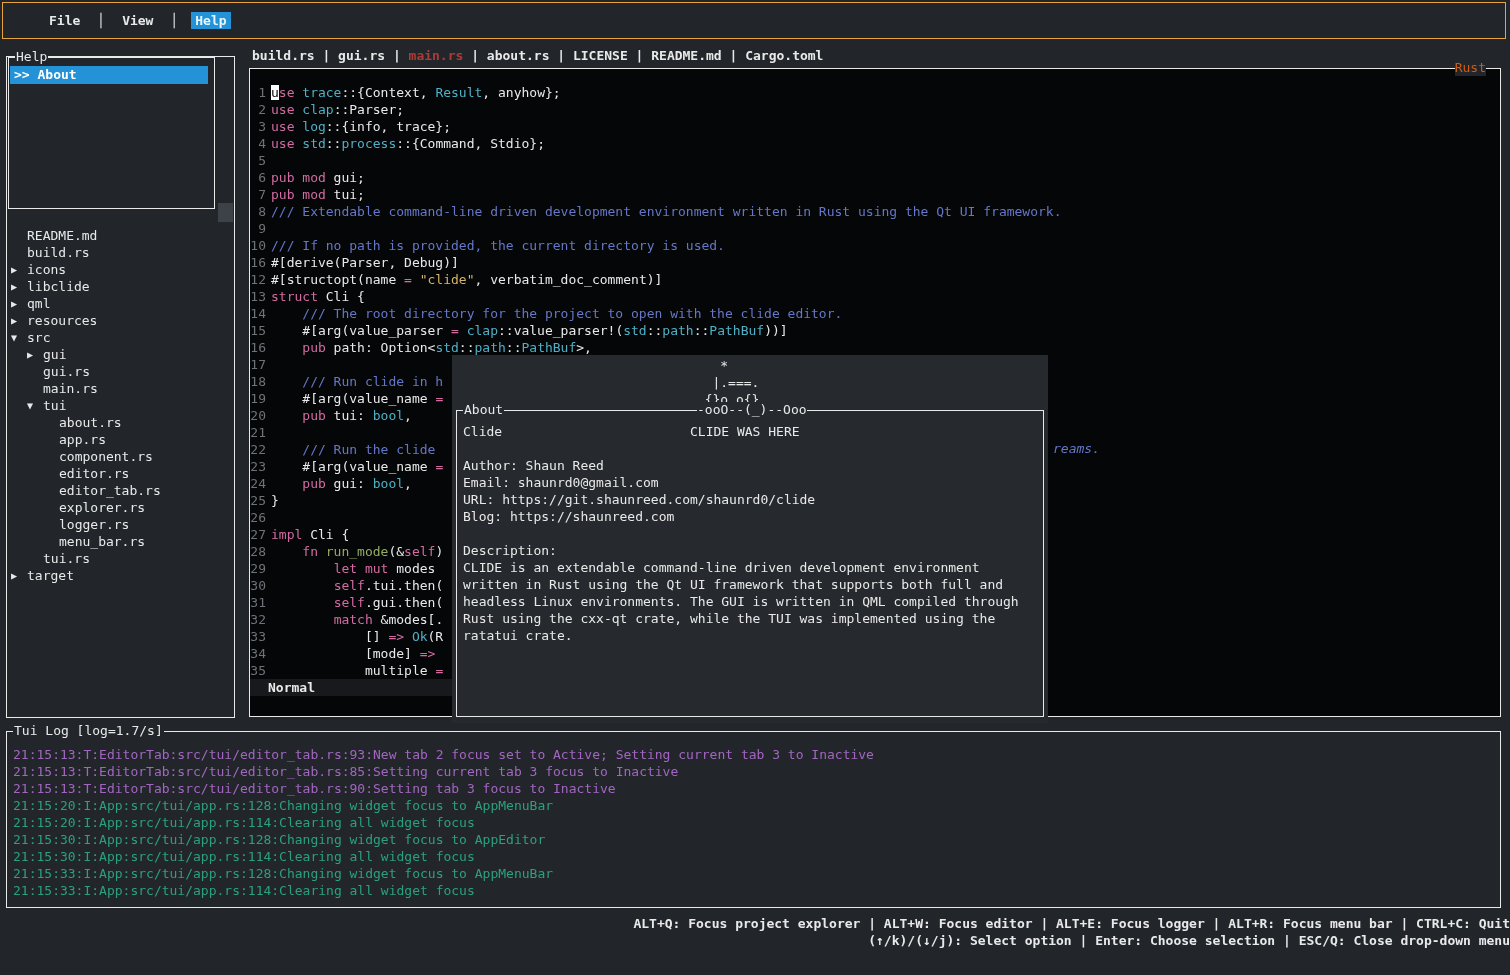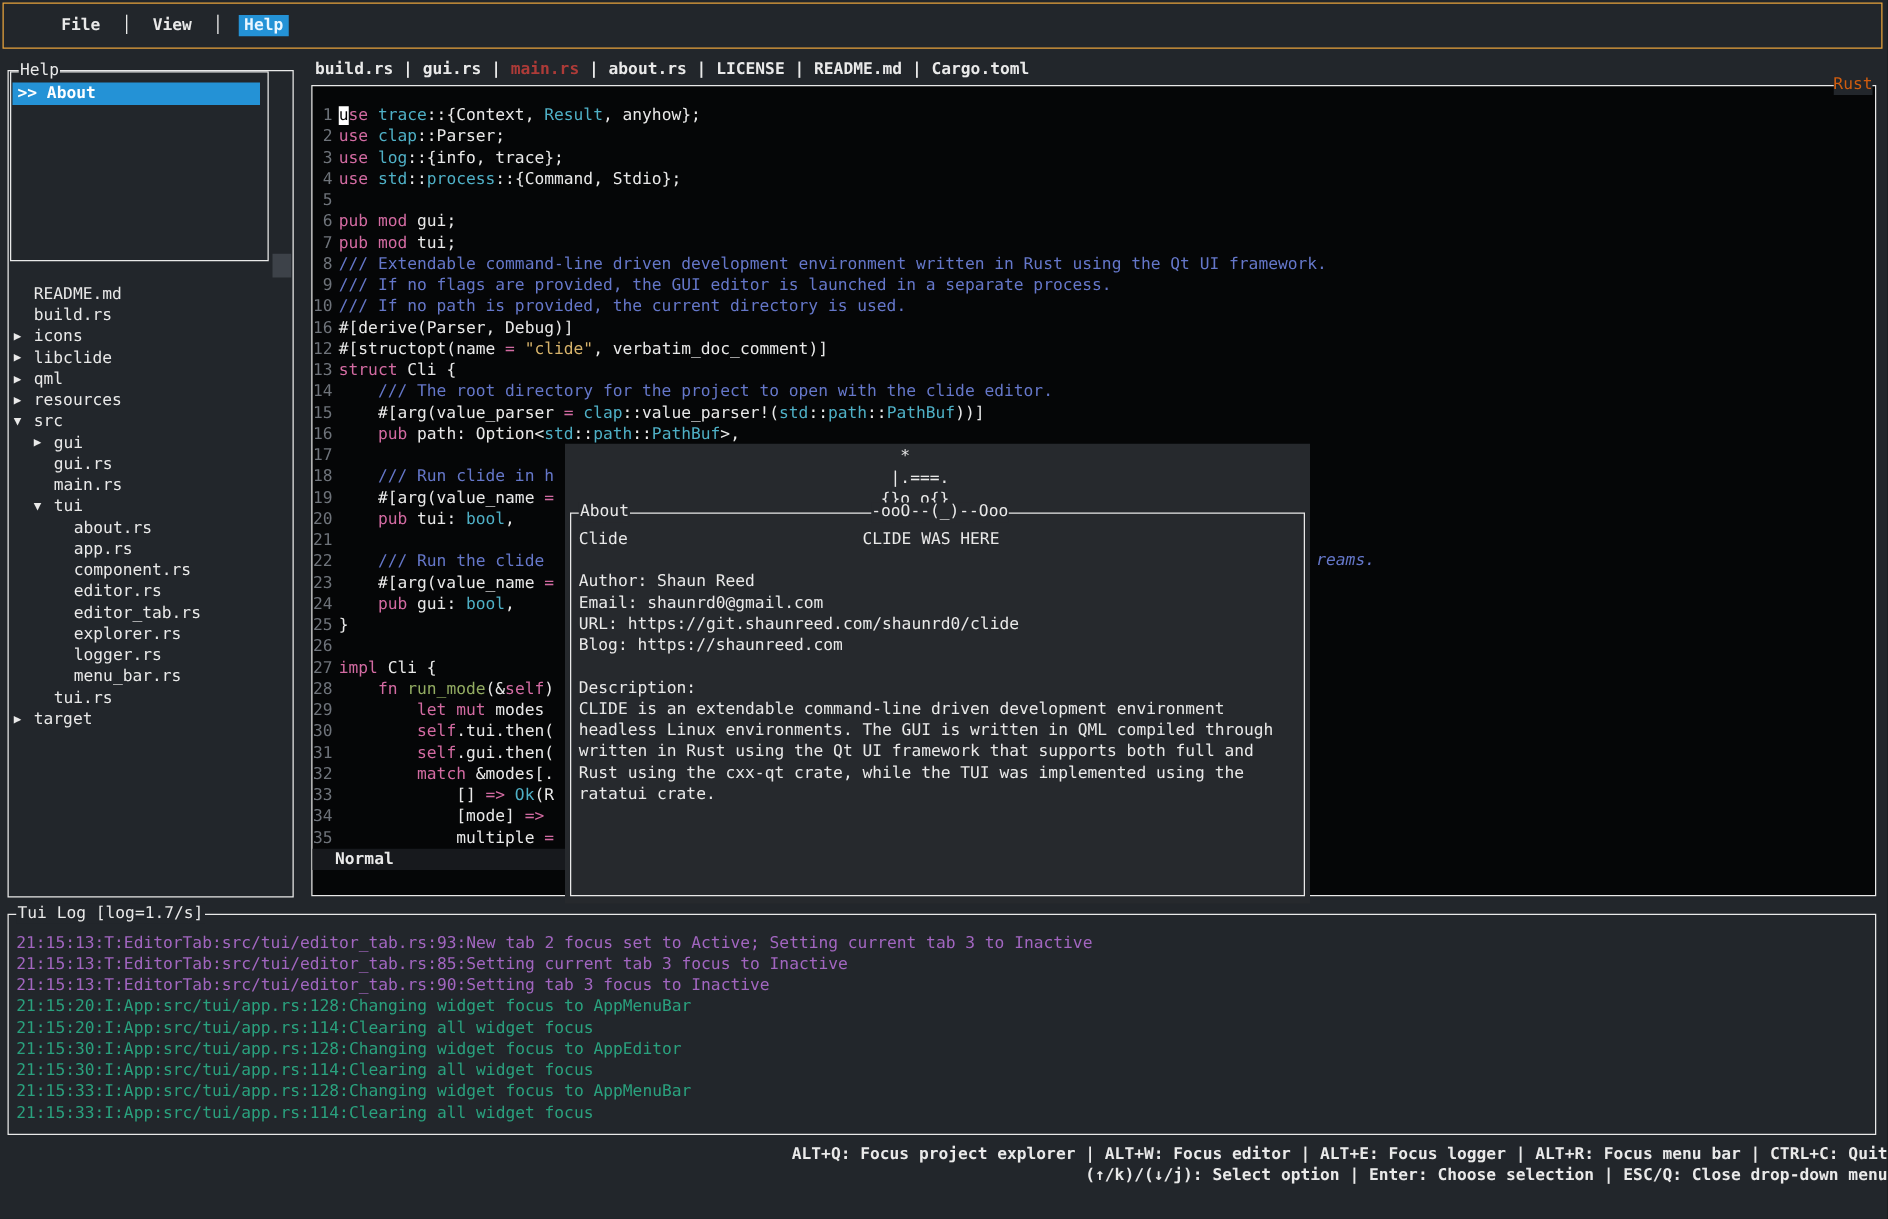--- a/index.html
+++ b/index.html
@@ -20,21 +20,21 @@
   
   #explorer{left:6px;top:56px;width:229px;height:662px;}
   #tree{position:absolute;left:0;top:170px;width:100%;}
   .tree-row{height:17px;line-height:17px;display:flex;white-space:pre;cursor:default;}
   .tree-arrow{display:inline-block;width:16px;font-size:10px;text-align:left;}
   
   #tabbar{position:absolute;left:252px;top:47px;height:18px;line-height:18px;white-space:pre;font-weight:bold;}
   .tab.active{color:var(--tabactive);}
   
   #editor{left:249px;top:68px;width:1252px;height:649px;background:var(--editorbg);}
-  #rust-label{position:absolute;top:-9px;right:2px;background:var(--bg);color:var(--rust);line-height:16px;white-space:pre;margin-left:32px;}
+  #rust-label{position:absolute;top:-9px;right:14px;background:var(--bg);color:var(--rust);line-height:16px;white-space:pre;margin-left:32px;}
   #code{position:absolute;left:0;top:15px;width:100%;}
   .code-line{height:17px;line-height:17px;display:flex;white-space:pre;}
   .lnum{display:inline-block;width:16px;margin-right:5px;text-align:right;color:var(--lineno);flex:none;}
   .ltext{white-space:pre;}
   .tok-kw{color:var(--keyword);} .tok-ty{color:var(--type);} .tok-cm{color:var(--comment);}
   .tok-str{color:var(--string);} .tok-fn{color:var(--func);} .tok-pl{color:var(--plain);}
   .tok-cur{background:#fff;color:#000;}
   #status-band{position:absolute;left:0;top:610px;width:202px;height:17px;line-height:17px;background:var(--statusbg);}
   #status-text{padding-left:18px;font-weight:bold;white-space:pre;}
   #code-fragment{position:absolute;left:803px;top:372px;color:var(--comment);white-space:pre;font-style:italic;}
@@ -104,21 +104,21 @@
     <span id="rust-label">Rust</span>
     <div id="code">
         <div class="code-line"><span class="lnum">1</span><span class="ltext"><span class="tok-cur">u</span><span class="tok-kw">se</span><span class="tok-pl"> </span><span class="tok-ty">trace</span><span class="tok-pl">::{Context, </span><span class="tok-ty">Result</span><span class="tok-pl">, anyhow};</span></span></div>
         <div class="code-line"><span class="lnum">2</span><span class="ltext"><span class="tok-kw">use</span><span class="tok-pl"> </span><span class="tok-ty">clap</span><span class="tok-pl">::Parser;</span></span></div>
         <div class="code-line"><span class="lnum">3</span><span class="ltext"><span class="tok-kw">use</span><span class="tok-pl"> </span><span class="tok-ty">log</span><span class="tok-pl">::{info, trace};</span></span></div>
         <div class="code-line"><span class="lnum">4</span><span class="ltext"><span class="tok-kw">use</span><span class="tok-pl"> </span><span class="tok-ty">std</span><span class="tok-pl">::</span><span class="tok-ty">process</span><span class="tok-pl">::{Command, Stdio};</span></span></div>
         <div class="code-line"><span class="lnum">5</span><span class="ltext"></span></div>
         <div class="code-line"><span class="lnum">6</span><span class="ltext"><span class="tok-kw">pub</span><span class="tok-pl"> </span><span class="tok-kw">mod</span><span class="tok-pl"> gui;</span></span></div>
         <div class="code-line"><span class="lnum">7</span><span class="ltext"><span class="tok-kw">pub</span><span class="tok-pl"> </span><span class="tok-kw">mod</span><span class="tok-pl"> tui;</span></span></div>
         <div class="code-line"><span class="lnum">8</span><span class="ltext"><span class="tok-cm">/// Extendable command-line driven development environment written in Rust using the Qt UI framework.</span></span></div>
-        <div class="code-line"><span class="lnum">9</span><span class="ltext"><span class="tok-cm">/// If no flags are provided, the GUI editor is launched in a separate process.</span></span></div>
+        <div class="code-line"><span class="lnum">9</span></div>
         <div class="code-line"><span class="lnum">10</span><span class="ltext"><span class="tok-cm">/// If no path is provided, the current directory is used.</span></span></div>
         <div class="code-line"><span class="lnum">16</span><span class="ltext"><span class="tok-pl">#[derive(Parser, Debug)]</span></span></div>
         <div class="code-line"><span class="lnum">12</span><span class="ltext"><span class="tok-pl">#[structopt(name </span><span class="tok-kw">=</span><span class="tok-pl"> </span><span class="tok-str">"clide"</span><span class="tok-pl">, verbatim_doc_comment)]</span></span></div>
         <div class="code-line"><span class="lnum">13</span><span class="ltext"><span class="tok-kw">struct</span><span class="tok-pl"> Cli {</span></span></div>
         <div class="code-line"><span class="lnum">14</span><span class="ltext"><span class="tok-cm">    /// The root directory for the project to open with the clide editor.</span></span></div>
         <div class="code-line"><span class="lnum">15</span><span class="ltext"><span class="tok-pl">    #[arg(value_parser </span><span class="tok-kw">=</span><span class="tok-pl"> </span><span class="tok-ty">clap</span><span class="tok-pl">::value_parser!(</span><span class="tok-ty">std</span><span class="tok-pl">::</span><span class="tok-ty">path</span><span class="tok-pl">::</span><span class="tok-ty">PathBuf</span><span class="tok-pl">))]</span></span></div>
         <div class="code-line"><span class="lnum">16</span><span class="ltext"><span class="tok-pl">    </span><span class="tok-kw">pub</span><span class="tok-pl"> path: Option&lt;</span><span class="tok-ty">std</span><span class="tok-pl">::</span><span class="tok-ty">path</span><span class="tok-pl">::</span><span class="tok-ty">PathBuf</span><span class="tok-pl">&gt;,</span></span></div>
         <div class="code-line"><span class="lnum">17</span><span class="ltext"></span></div>
         <div class="code-line"><span class="lnum">18</span><span class="ltext"><span class="tok-cm">    /// Run clide in h</span></span></div>
         <div class="code-line"><span class="lnum">19</span><span class="ltext"><span class="tok-pl">    #[arg(value_name </span><span class="tok-kw">=</span></span></div>
@@ -165,22 +165,22 @@
       <div id="about-lines">
           <div class="about-line">Clide                        CLIDE WAS HERE</div>
           <div class="about-line"></div>
           <div class="about-line">Author: Shaun Reed</div>
           <div class="about-line">Email: shaunrd0@gmail.com</div>
           <div class="about-line">URL: https://git.shaunreed.com/shaunrd0/clide</div>
           <div class="about-line">Blog: https://shaunreed.com</div>
           <div class="about-line"></div>
           <div class="about-line">Description:</div>
           <div class="about-line">CLIDE is an extendable command-line driven development environment</div>
+          <div class="about-line">written in Rust using the Qt UI framework that supports both full and</div>
           <div class="about-line">headless Linux environments. The GUI is written in QML compiled through</div>
-          <div class="about-line">written in Rust using the Qt UI framework that supports both full and</div>
           <div class="about-line">Rust using the cxx-qt crate, while the TUI was implemented using the</div>
           <div class="about-line">ratatui crate.</div>
         </div>
     </div>
   </div>
 
   <div id="logpanel" class="panel">
     <span class="btitle">Tui Log [log=1.7/s]</span>
     <div id="log-lines">
         <div class="log-line trace">21:15:13:T:EditorTab:src/tui/editor_tab.rs:93:New tab 2 focus set to Active; Setting current tab 3 to Inactive</div>

